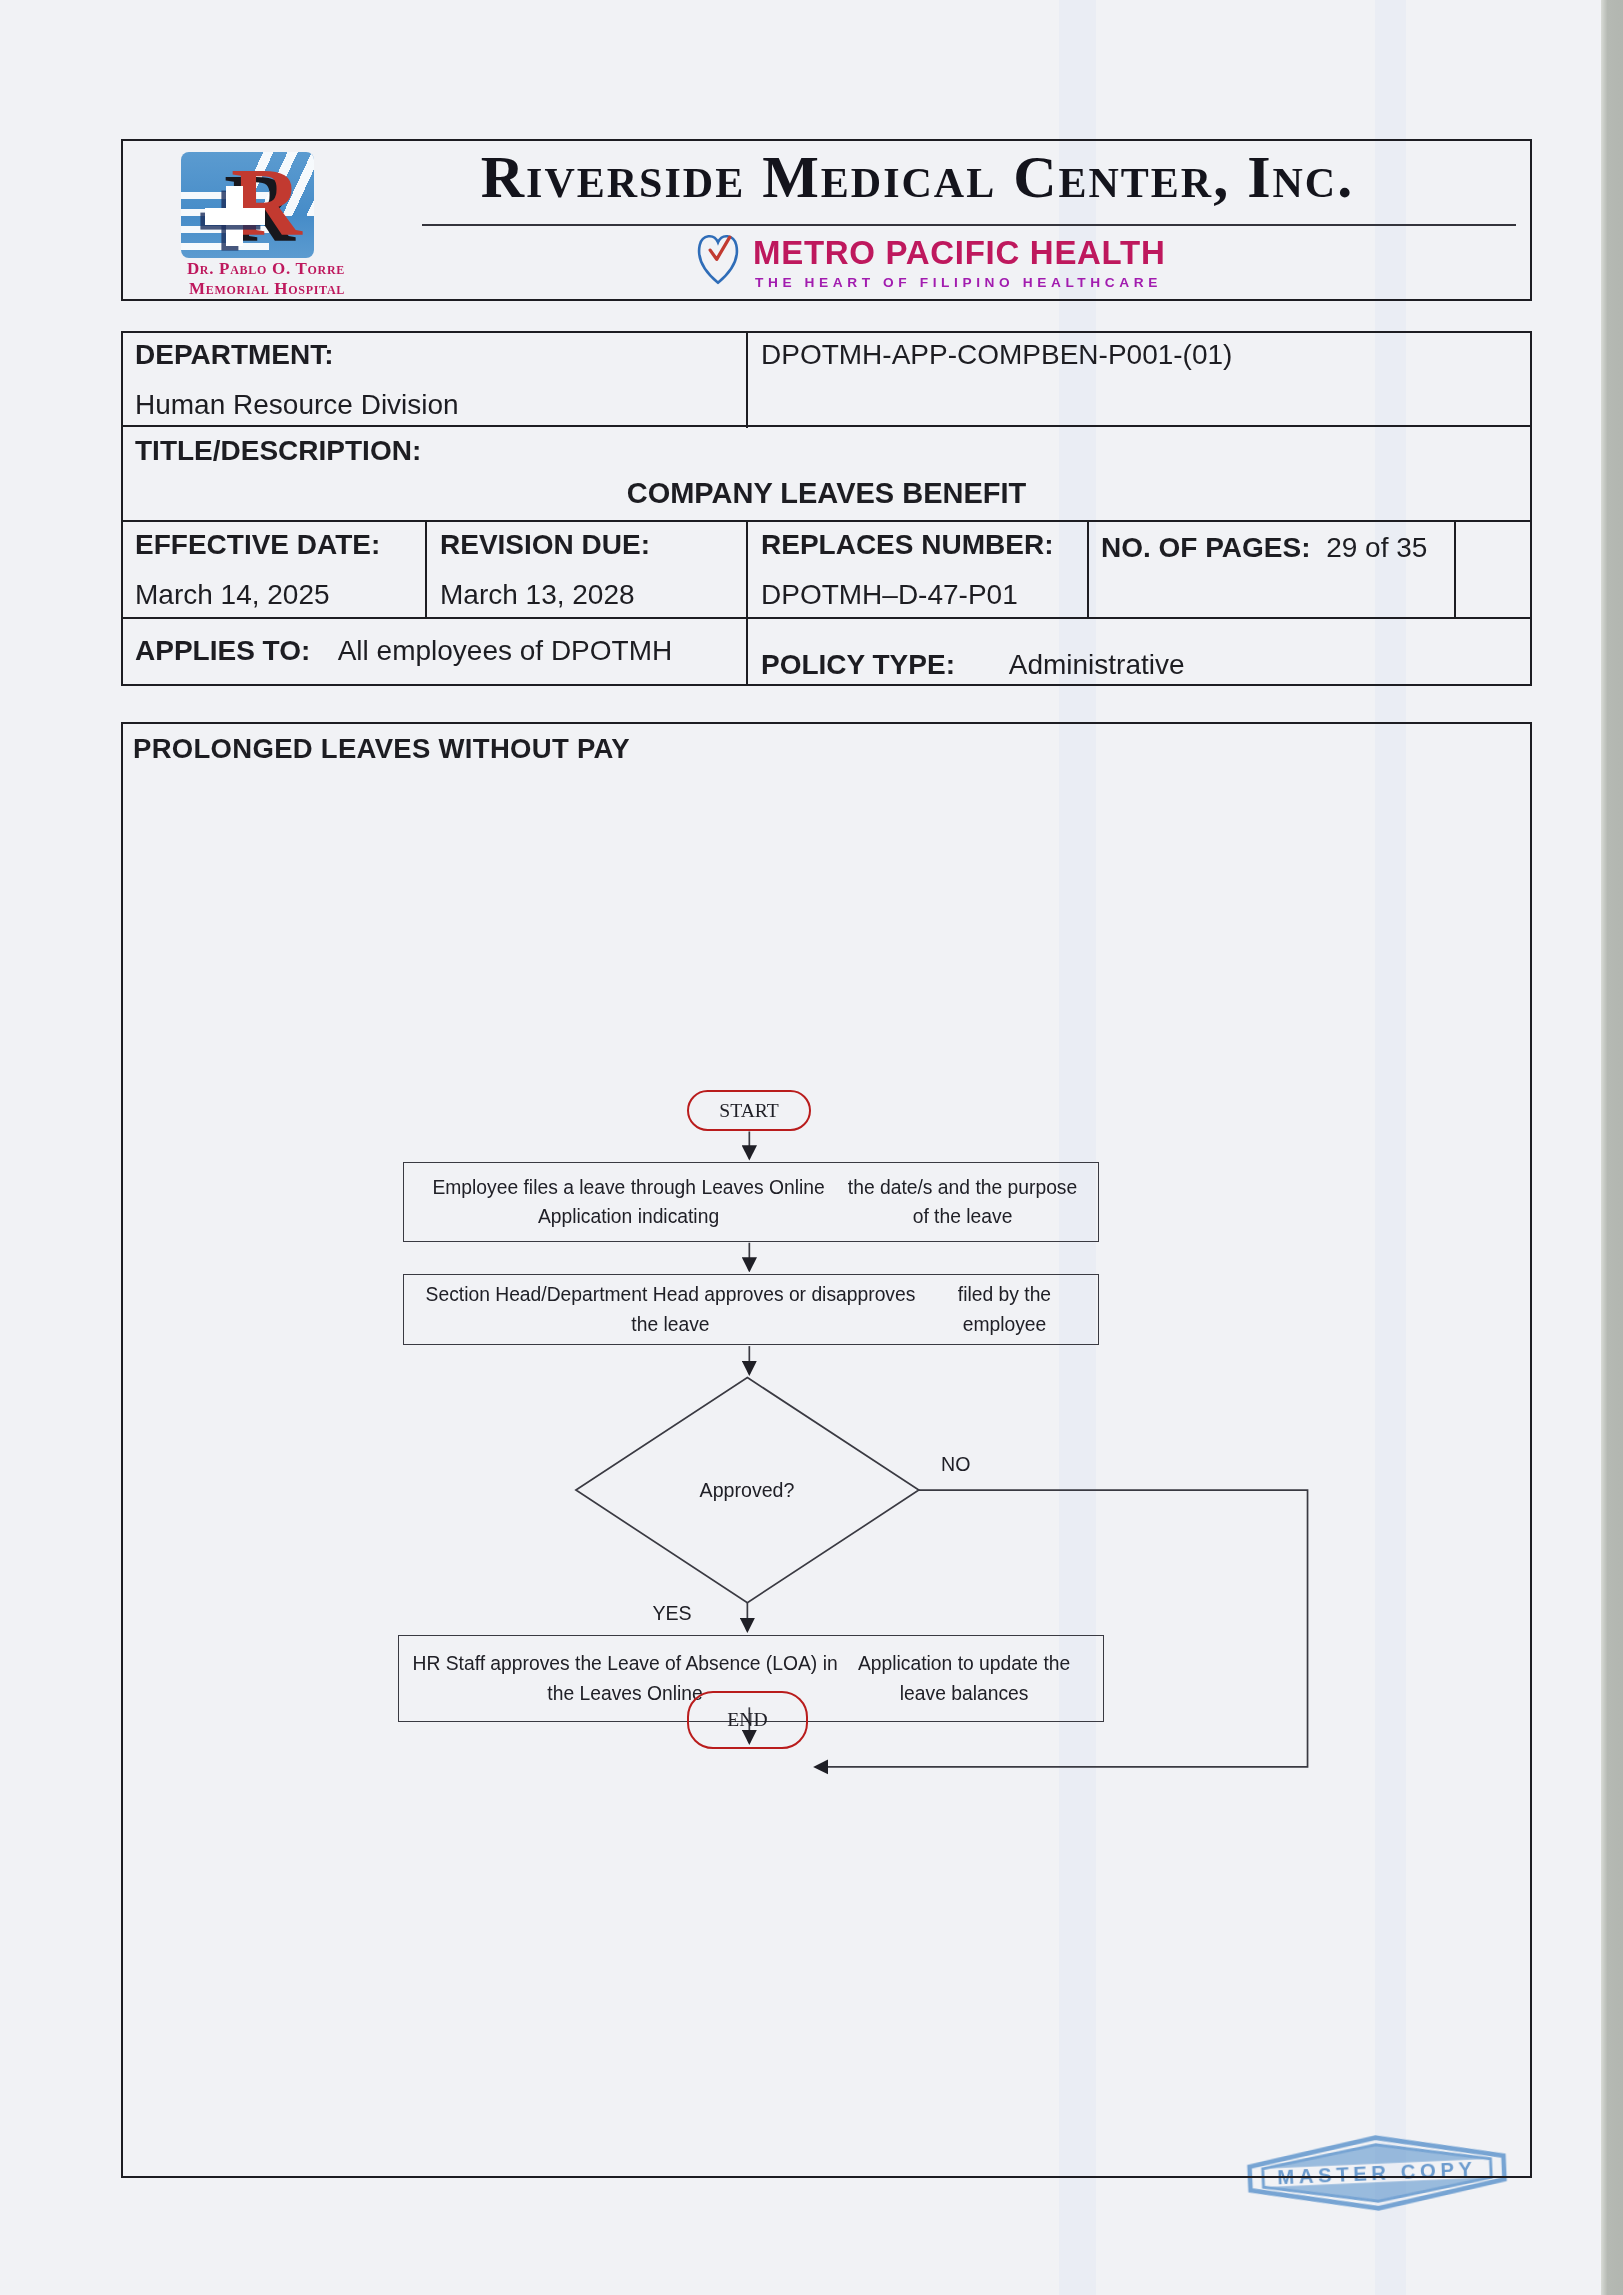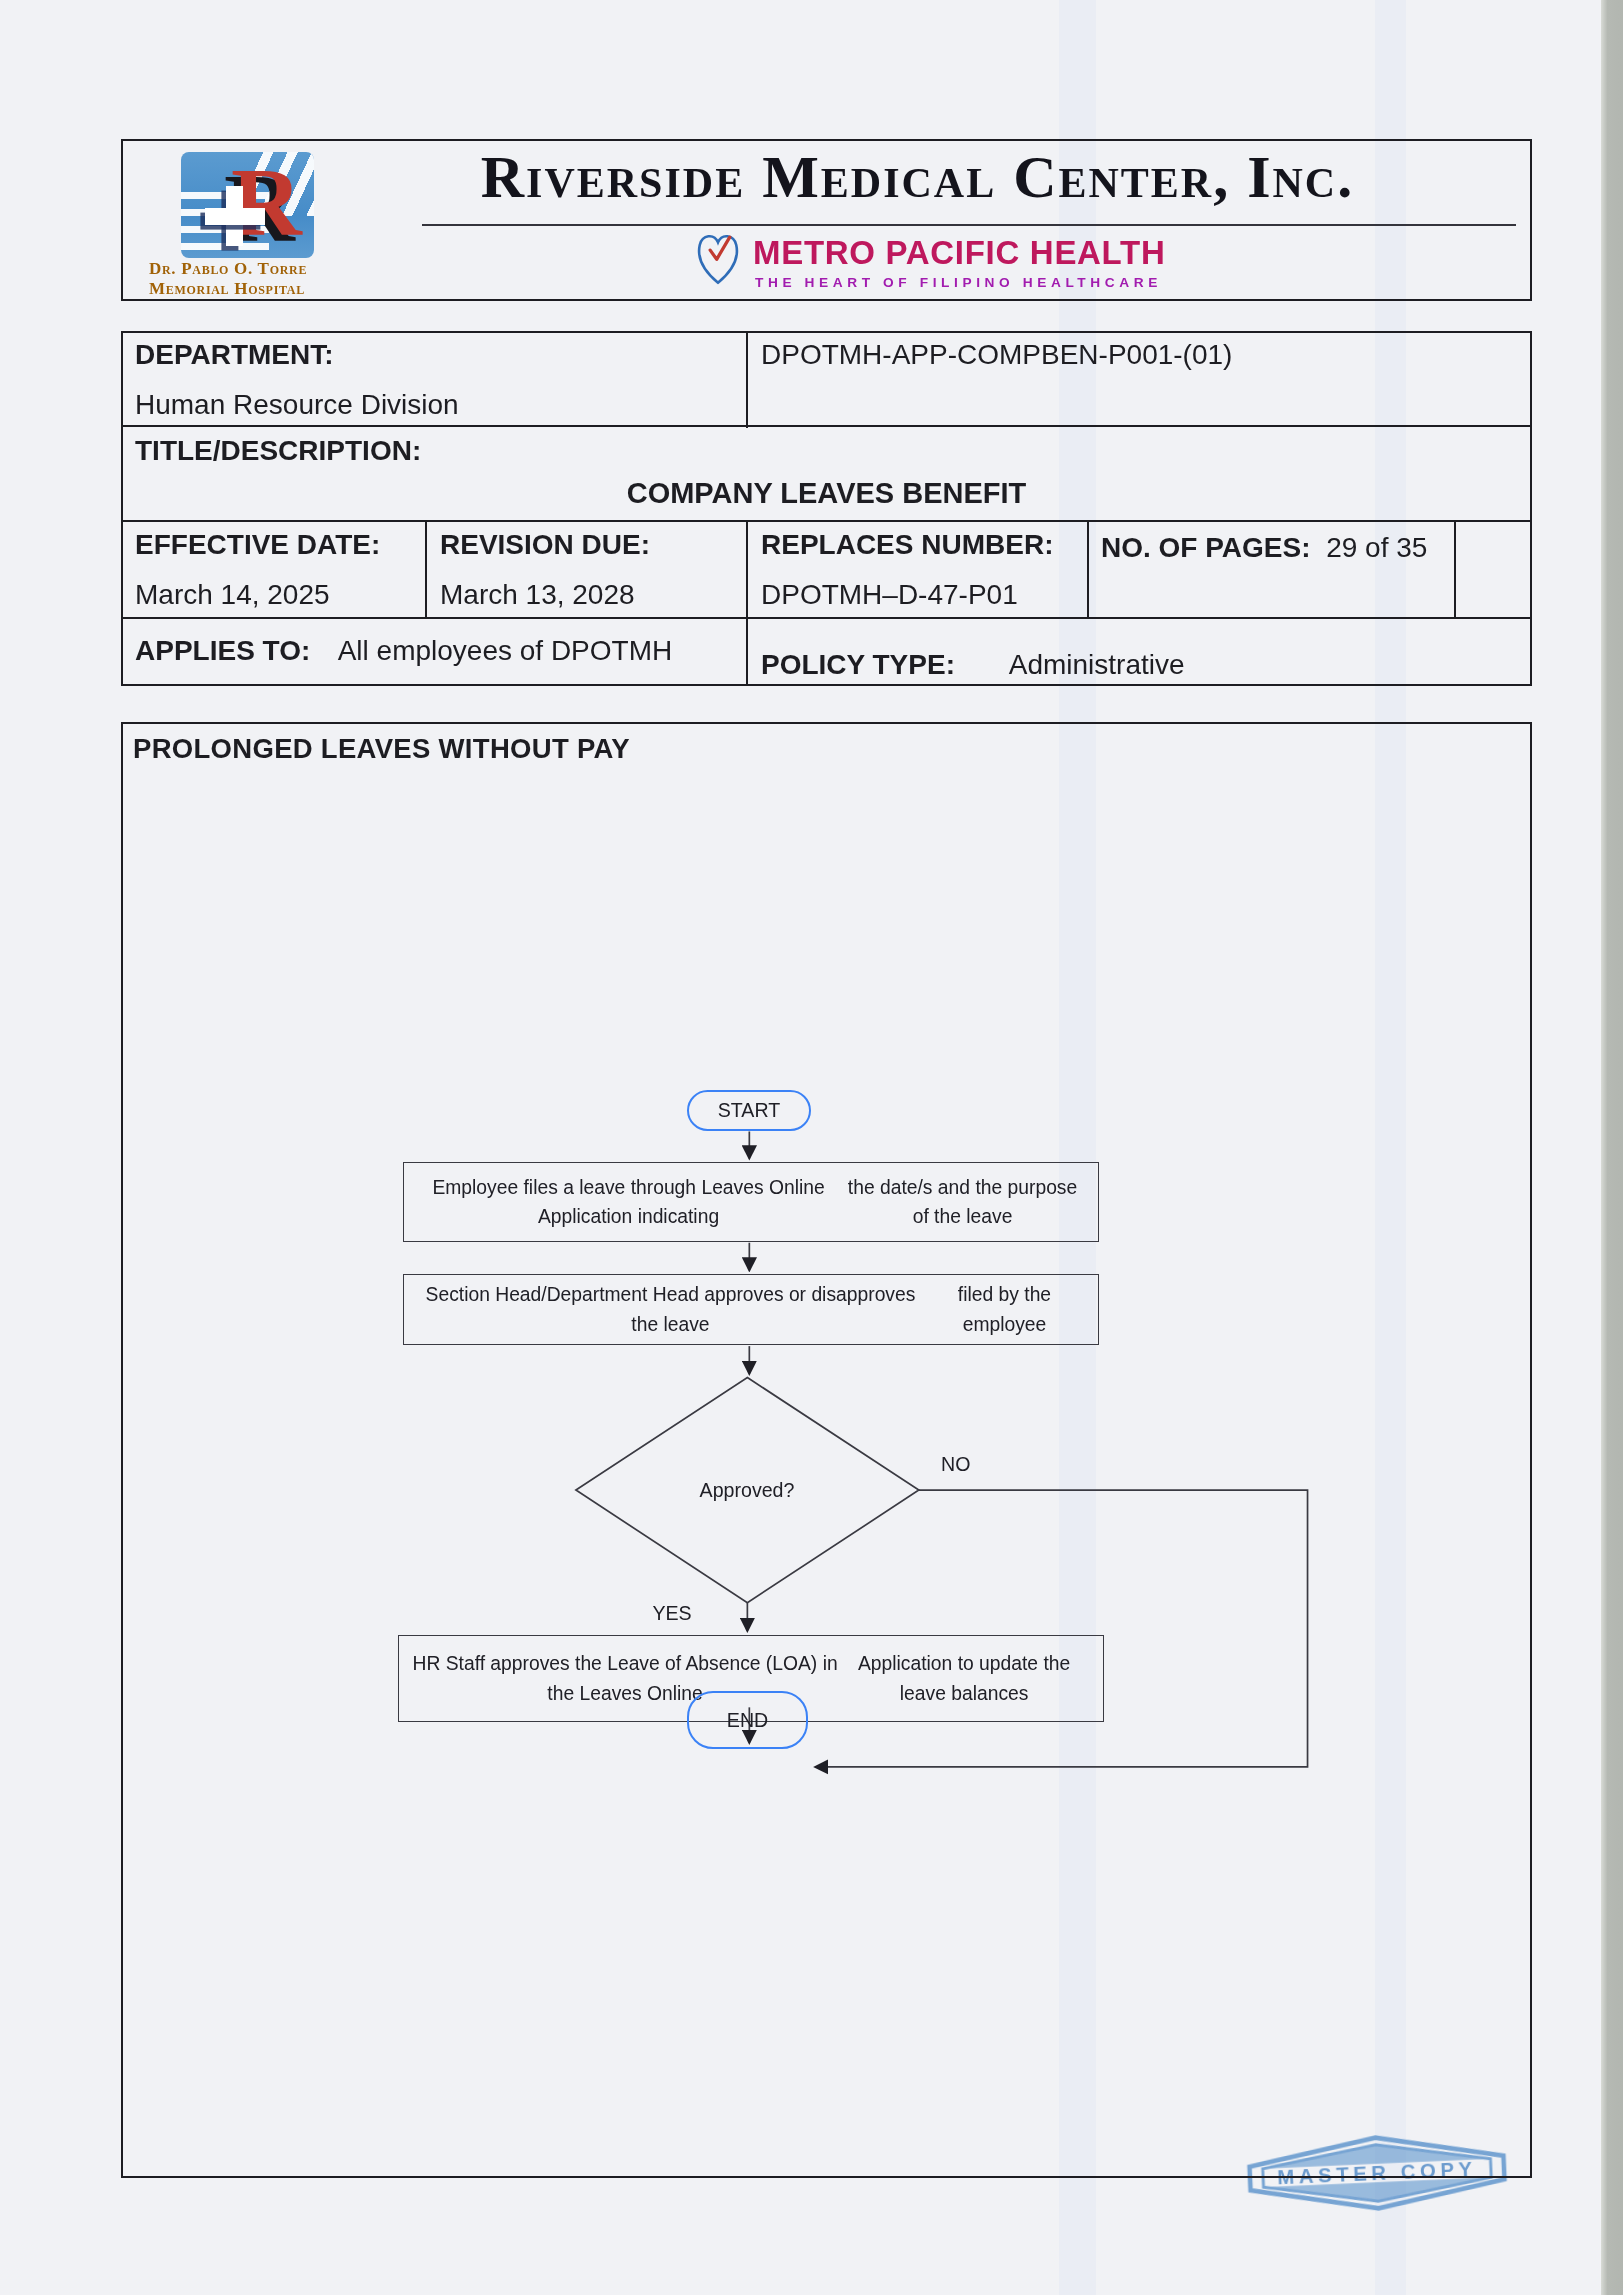--- a/index.html
+++ b/index.html
@@ -17,23 +17,23 @@
   .logo-sq .diag{position:absolute;left:55%;top:-30%;width:120%;height:90%;
            background:repeating-linear-gradient(115deg,rgba(255,255,255,.95) 0 9.2px,rgba(70,140,200,0) 9.2px 22px);}
   .logo-sq .hstripes{position:absolute;left:-6%;top:38%;width:72%;height:58%;
            background:repeating-linear-gradient(180deg,rgba(255,255,255,.95) 0 6.5px,rgba(70,140,200,0) 6.5px 17px);}
   .logo-r{position:absolute;left:38px;top:-5.2px;width:95px;height:111px;
           font-family:"Liberation Serif",serif;font-weight:700;font-size:98px;line-height:111px;
           color:#c23a30;text-align:center;text-shadow:-7.2px 5.9px 0 #17171d;}
   .logo-cross{position:absolute;left:23.6px;top:34px;width:60px;height:60px;}
   .logo-cross .v{position:absolute;left:21.6px;top:0;width:17px;height:60px;background:#fff;box-shadow:-4.6px 4.6px 0 rgba(28,46,92,.8);}
   .logo-cross .h{position:absolute;left:0;top:21.6px;width:60px;height:17px;background:#fff;box-shadow:-4.6px 4.6px 0 rgba(28,46,92,.8);}
-  .hosp-line{position:absolute;left:149px;width:196px;text-align:left;
+  .hosp-line{position:absolute;left:149px;width:196px;text-align:right;
              font-family:"Liberation Serif",serif;font-variant:small-caps;font-weight:700;
-             color:#a16207;font-size:17px;letter-spacing:0.7px;white-space:nowrap;}
+             color:#be185d;font-size:17px;letter-spacing:0.7px;white-space:nowrap;}
   .hosp-1{top:259px;} .hosp-2{top:279px;}
   .main-title{position:absolute;left:308px;top:143px;width:1219px;text-align:center;
               font-family:"Liberation Serif",serif;font-variant:small-caps;font-weight:600;
               font-size:60px;letter-spacing:2px;color:#14141c;white-space:nowrap;}
   .header-rule{position:absolute;left:422px;top:224px;width:1094px;height:2px;background:#34343c;}
   .mph-heart{position:absolute;left:693px;top:228px;width:50px;height:60px;}
   .mph-word{position:absolute;left:753px;top:234px;font-size:33px;font-weight:800;
             color:#be185d;letter-spacing:0.7px;white-space:nowrap;}
   .mph-tag{position:absolute;left:755px;top:275px;font-size:13.7px;font-weight:700;
            color:#a21caf;letter-spacing:4.6px;white-space:nowrap;}
@@ -43,21 +43,21 @@
   .lbl{font-weight:700;}
   .inline-cell{position:absolute;font-size:28px;line-height:34px;white-space:nowrap;}
   .ctr{position:absolute;text-align:center;font-weight:700;font-size:29px;}
   
   .content-box{position:absolute;left:121px;top:722px;width:1411px;height:1456px;
                border:2px solid #1d1d22;box-sizing:border-box;background:transparent;}
   .section-heading{position:absolute;left:133px;top:733px;font-size:27.5px;font-weight:700;letter-spacing:0.3px;}
   .flow-svg{position:absolute;left:0;top:0;width:1623px;height:2295px;pointer-events:none;}
   .fnode{position:absolute;display:flex;align-items:center;justify-content:center;
          box-sizing:border-box;font-size:19.6px;color:#202027;}
-  .stadium{border:2px solid #3b82f6;border-radius:26px;background:transparent;}
+  .stadium{border:2px solid #b91c1c;border-radius:26px;background:transparent;font-family:Liberation Serif, serif;}
   .fbox{border:1.7px solid #3a3a42;background:transparent;
         text-align:center;line-height:29.5px;font-size:19.3px;padding:0 13px;}
   .flabel{position:absolute;font-size:19.6px;font-weight:400;color:#202027;}
   
   .stamp{position:absolute;left:1246px;top:2131px;width:262px;height:84px;
          transform:rotate(-2.5deg);opacity:.82;filter:blur(0.4px);z-index:0;}
 </style>
 </head>
 <body>
 

